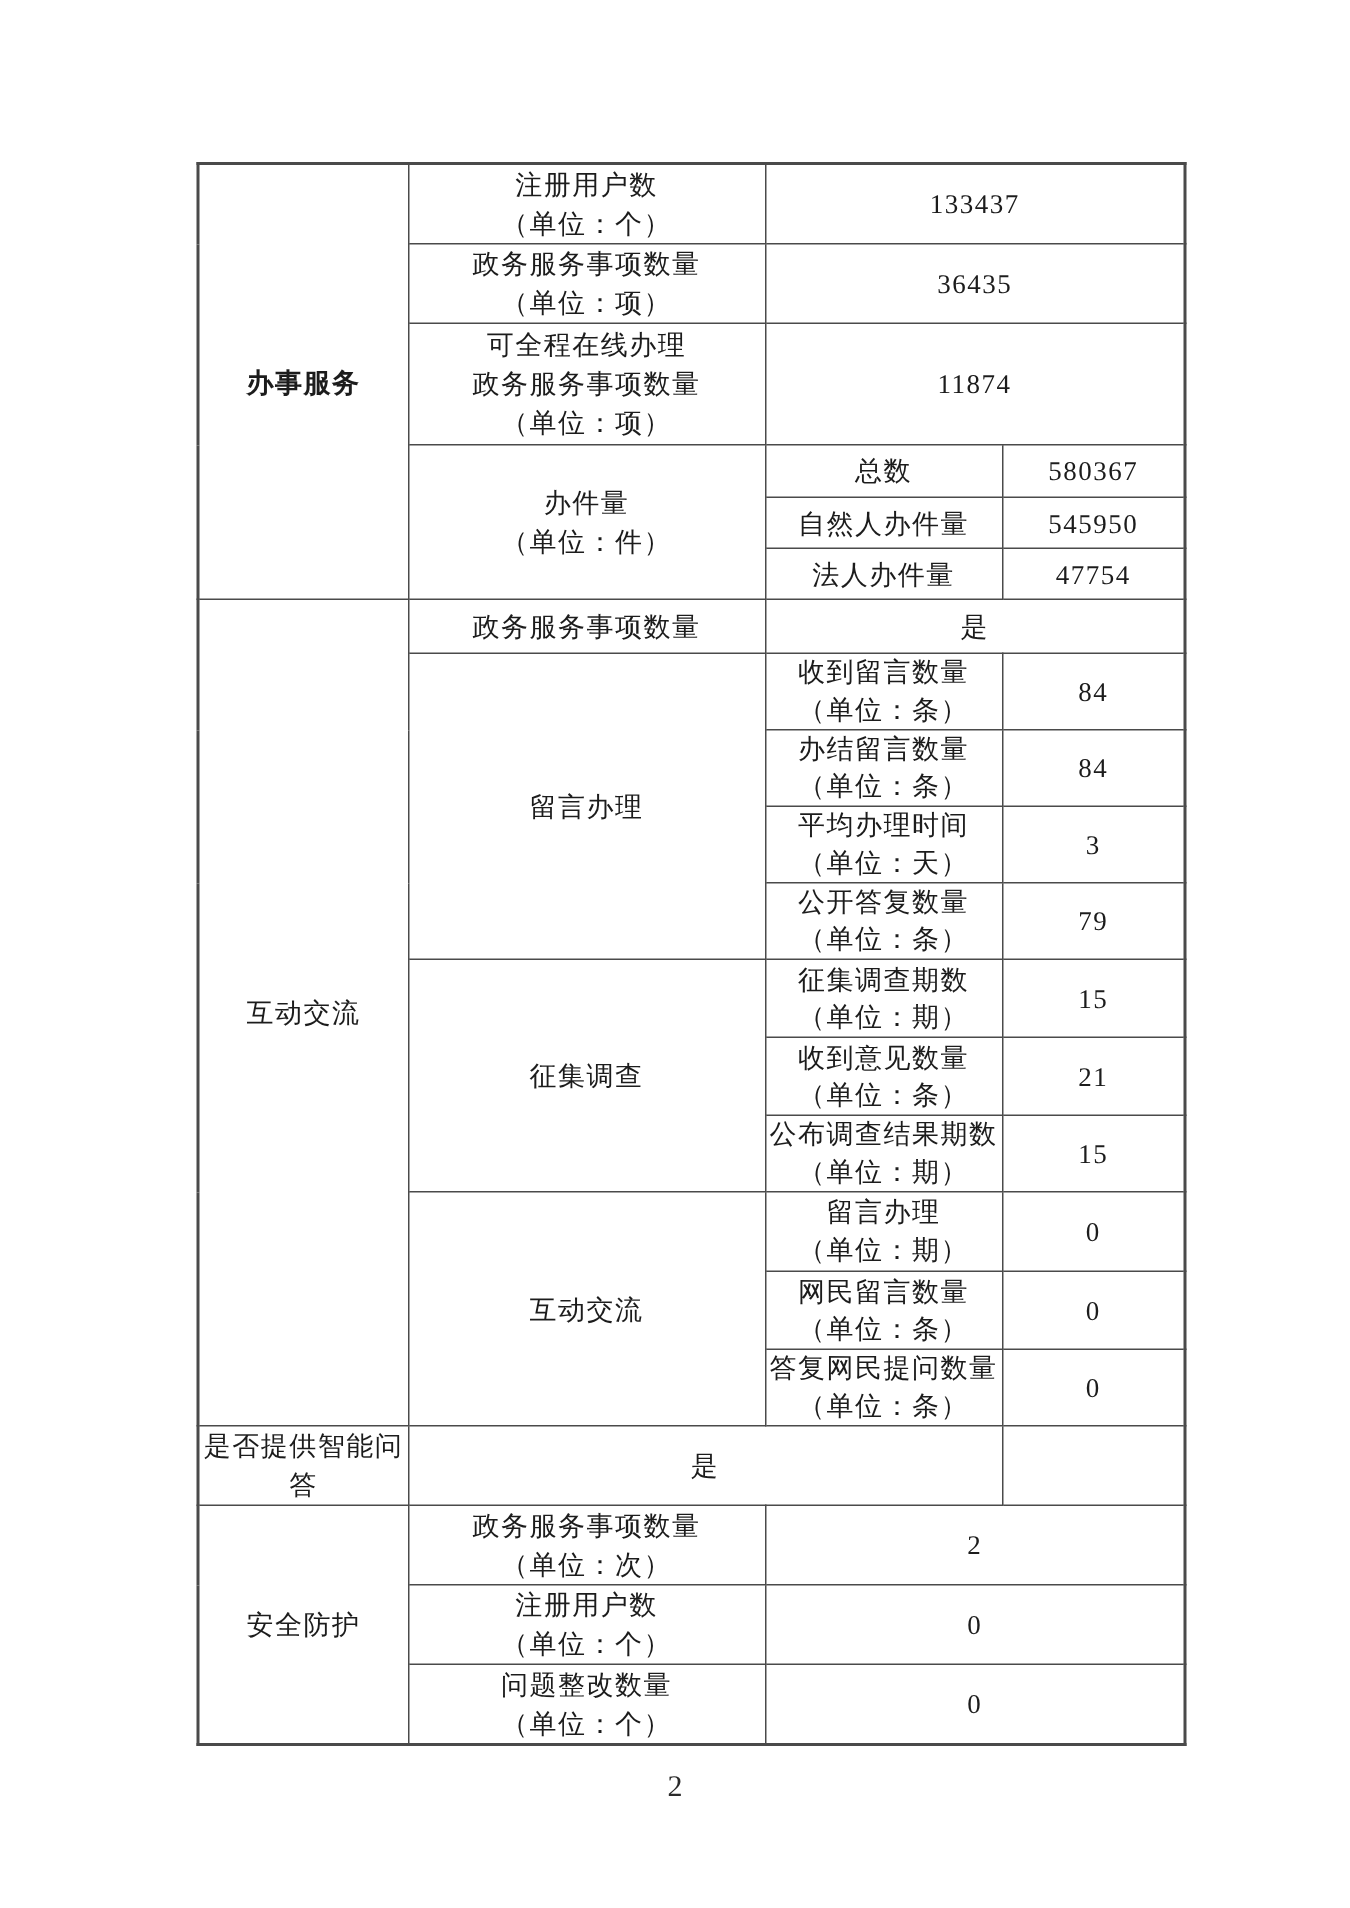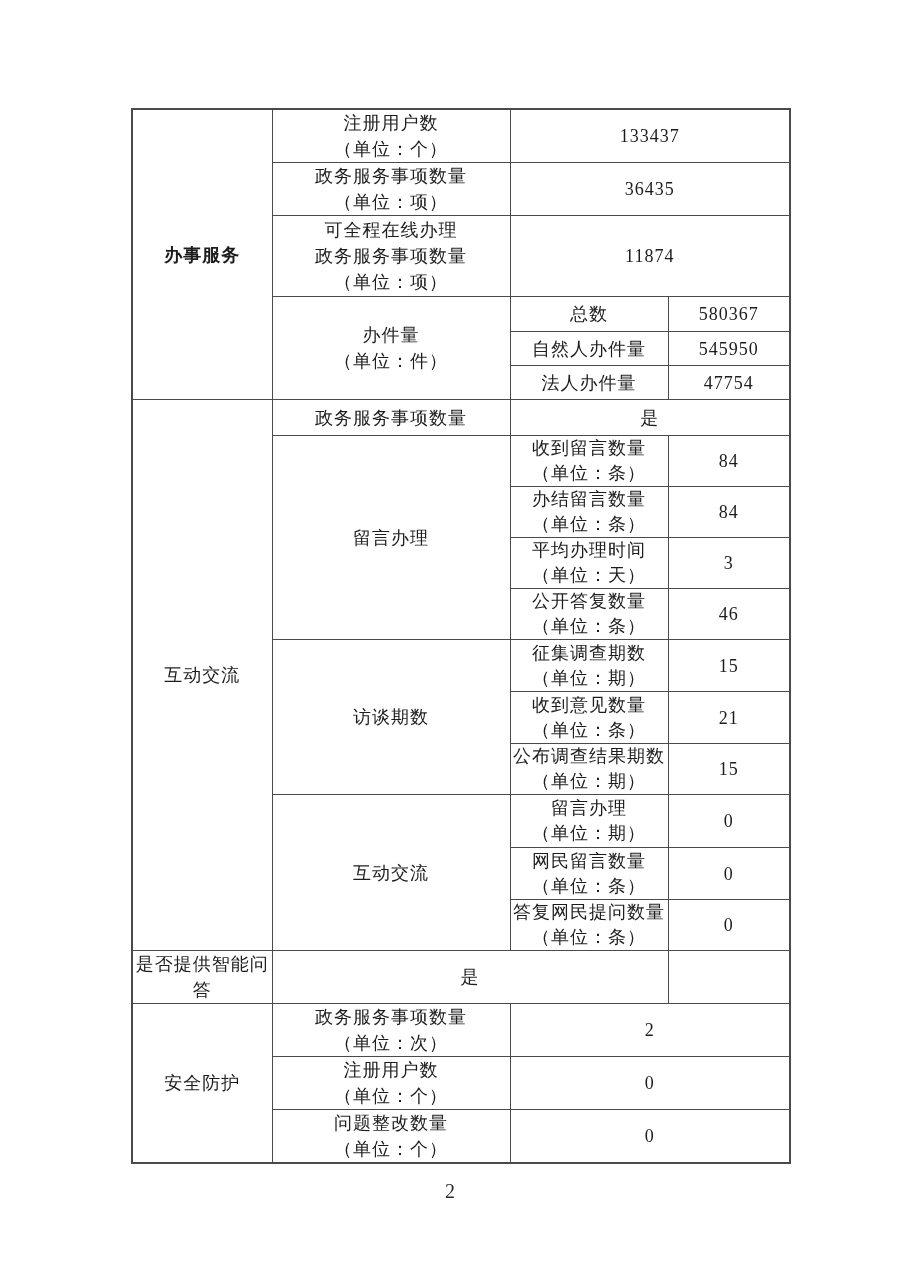--- a/index.html
+++ b/index.html
@@ -136,24 +136,24 @@
         <span class="l">平均办理时间</span>
         <span class="l">（单位：天）</span>
       </td>
       <td class="num">3</td>
     </tr>
     <tr style="height:51px">
       <td class="sublabel">
         <span class="l">公开答复数量</span>
         <span class="l">（单位：条）</span>
       </td>
-      <td class="num">46</td>
-    </tr>
-    <tr style="height:52px">
-      <td rowspan="3">访谈期数</td>
+      <td class="num">79</td>
+    </tr>
+    <tr style="height:52px">
+      <td rowspan="3">征集调查</td>
       <td class="sublabel">
         <span class="l">征集调查期数</span>
         <span class="l">（单位：期）</span>
       </td>
       <td class="num">15</td>
     </tr>
     <tr style="height:52px">
       <td class="sublabel">
         <span class="l">收到意见数量</span>
         <span class="l">（单位：条）</span>

